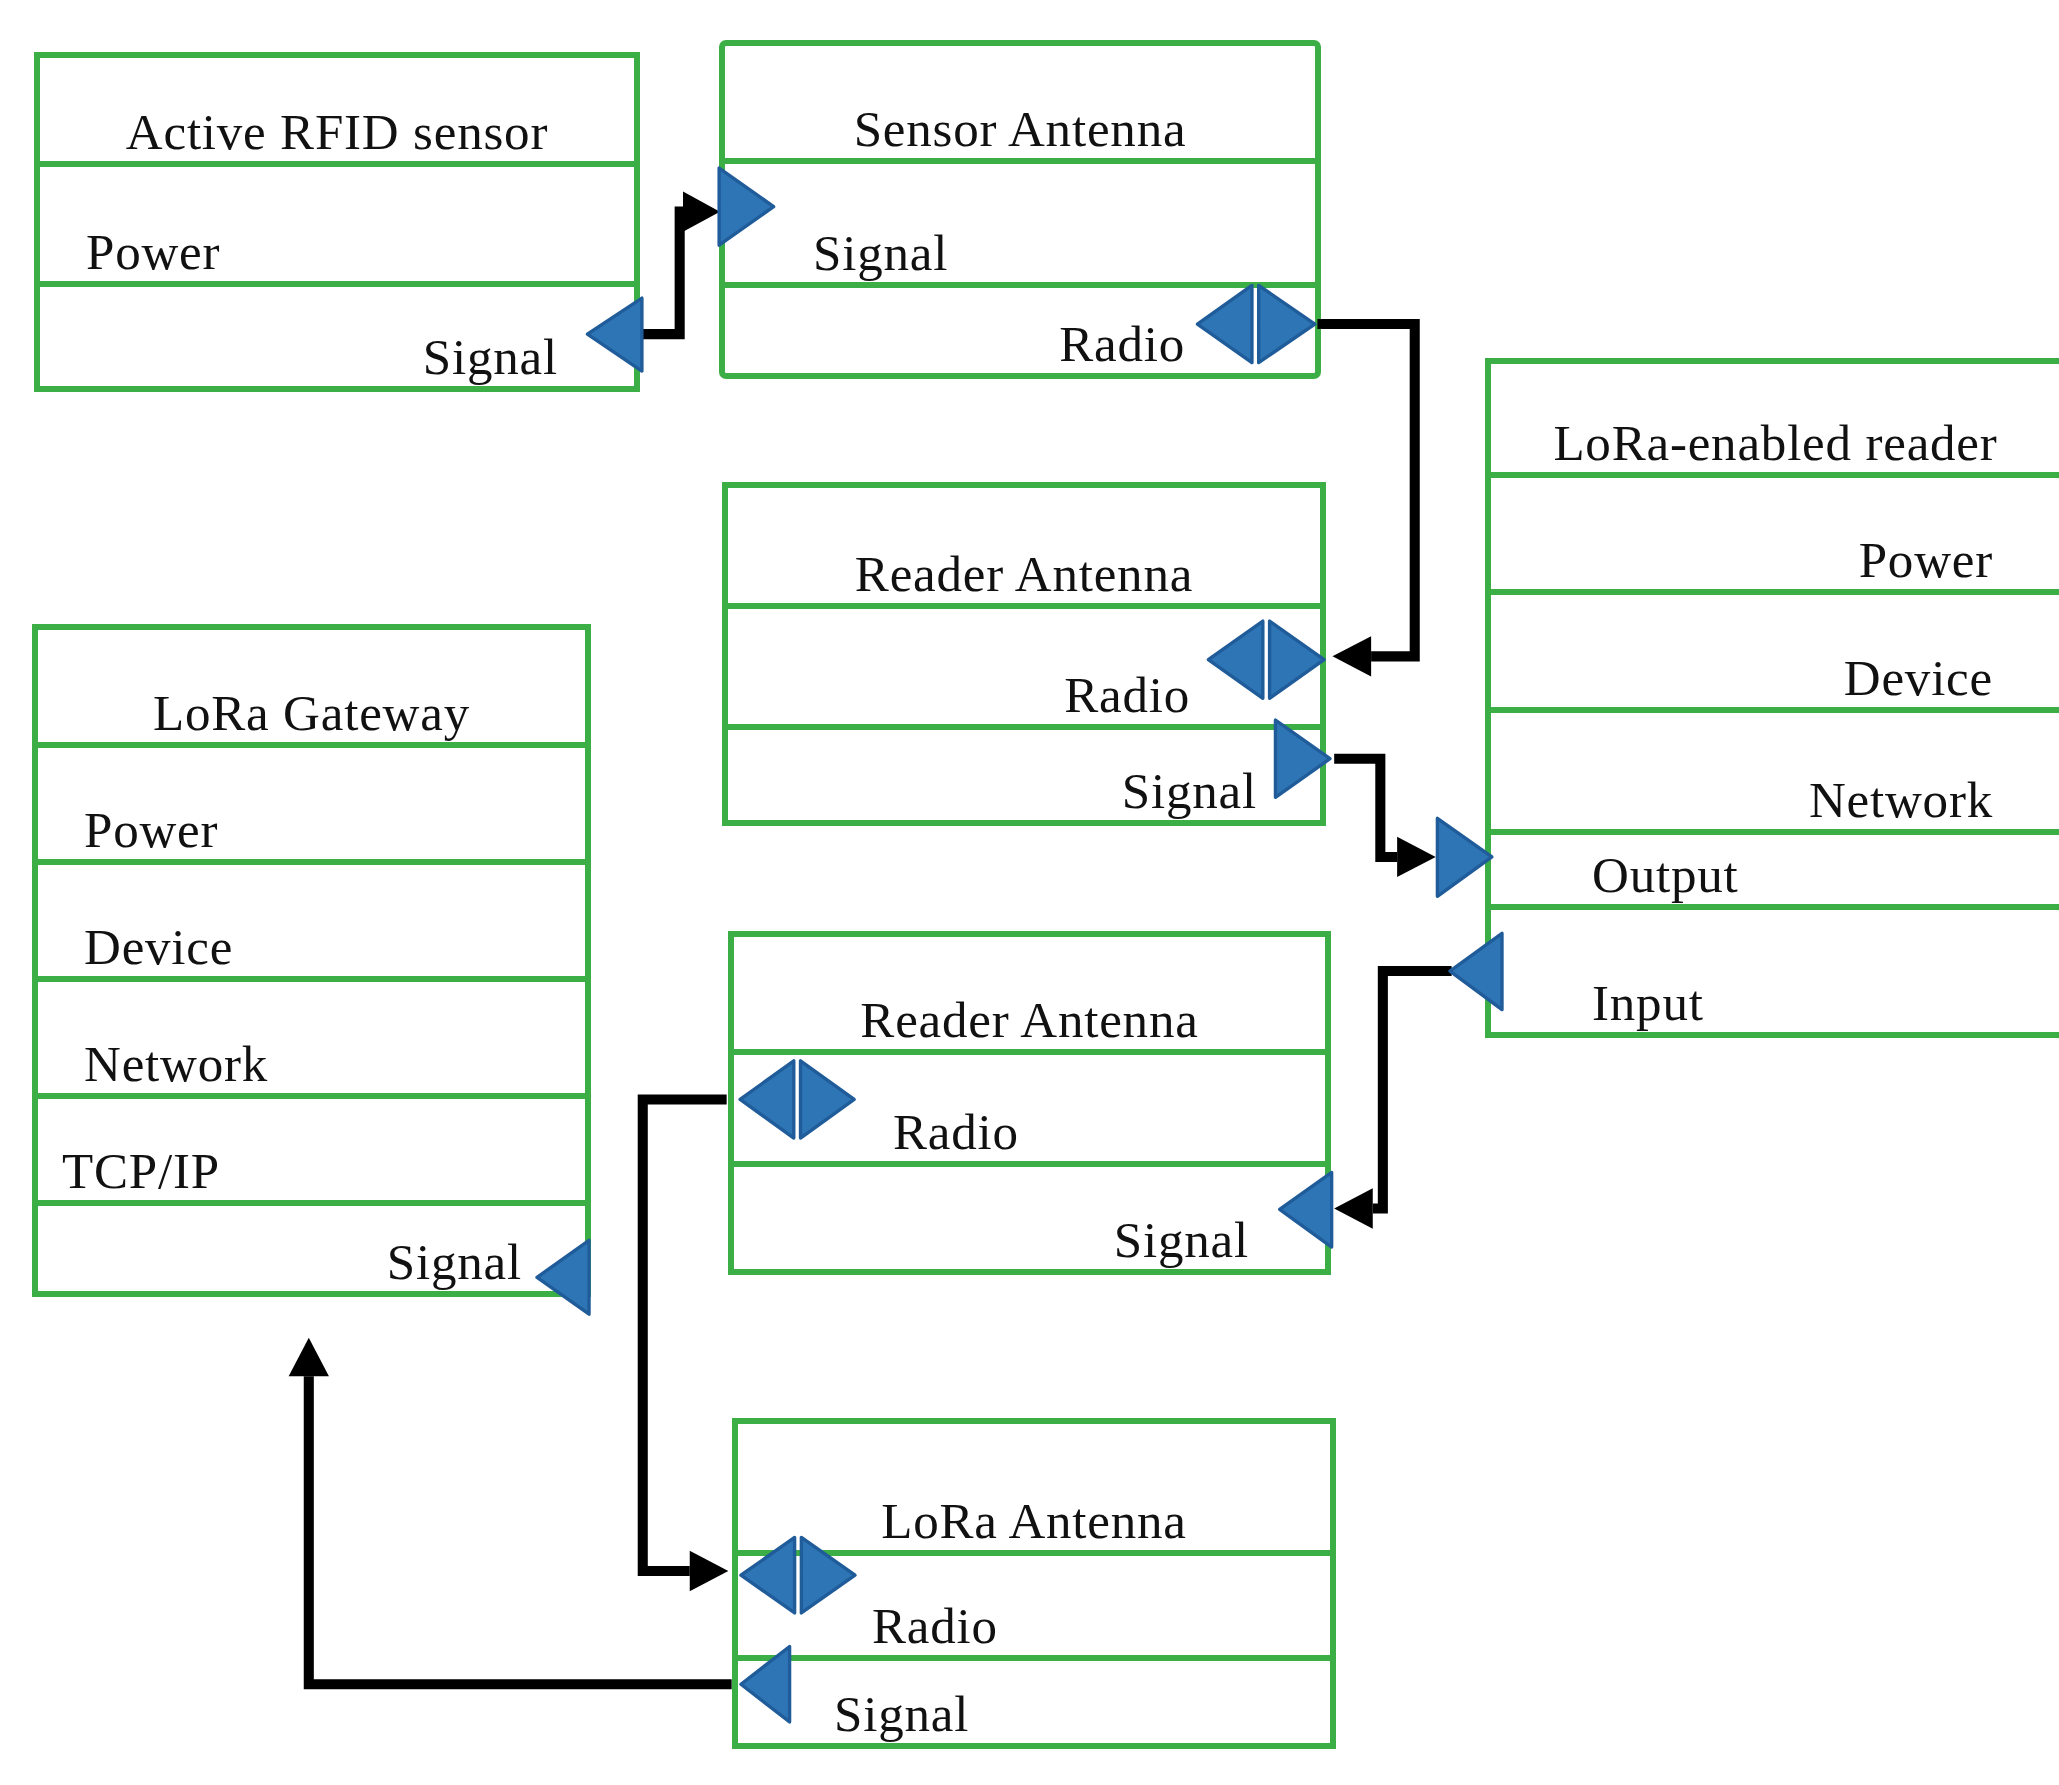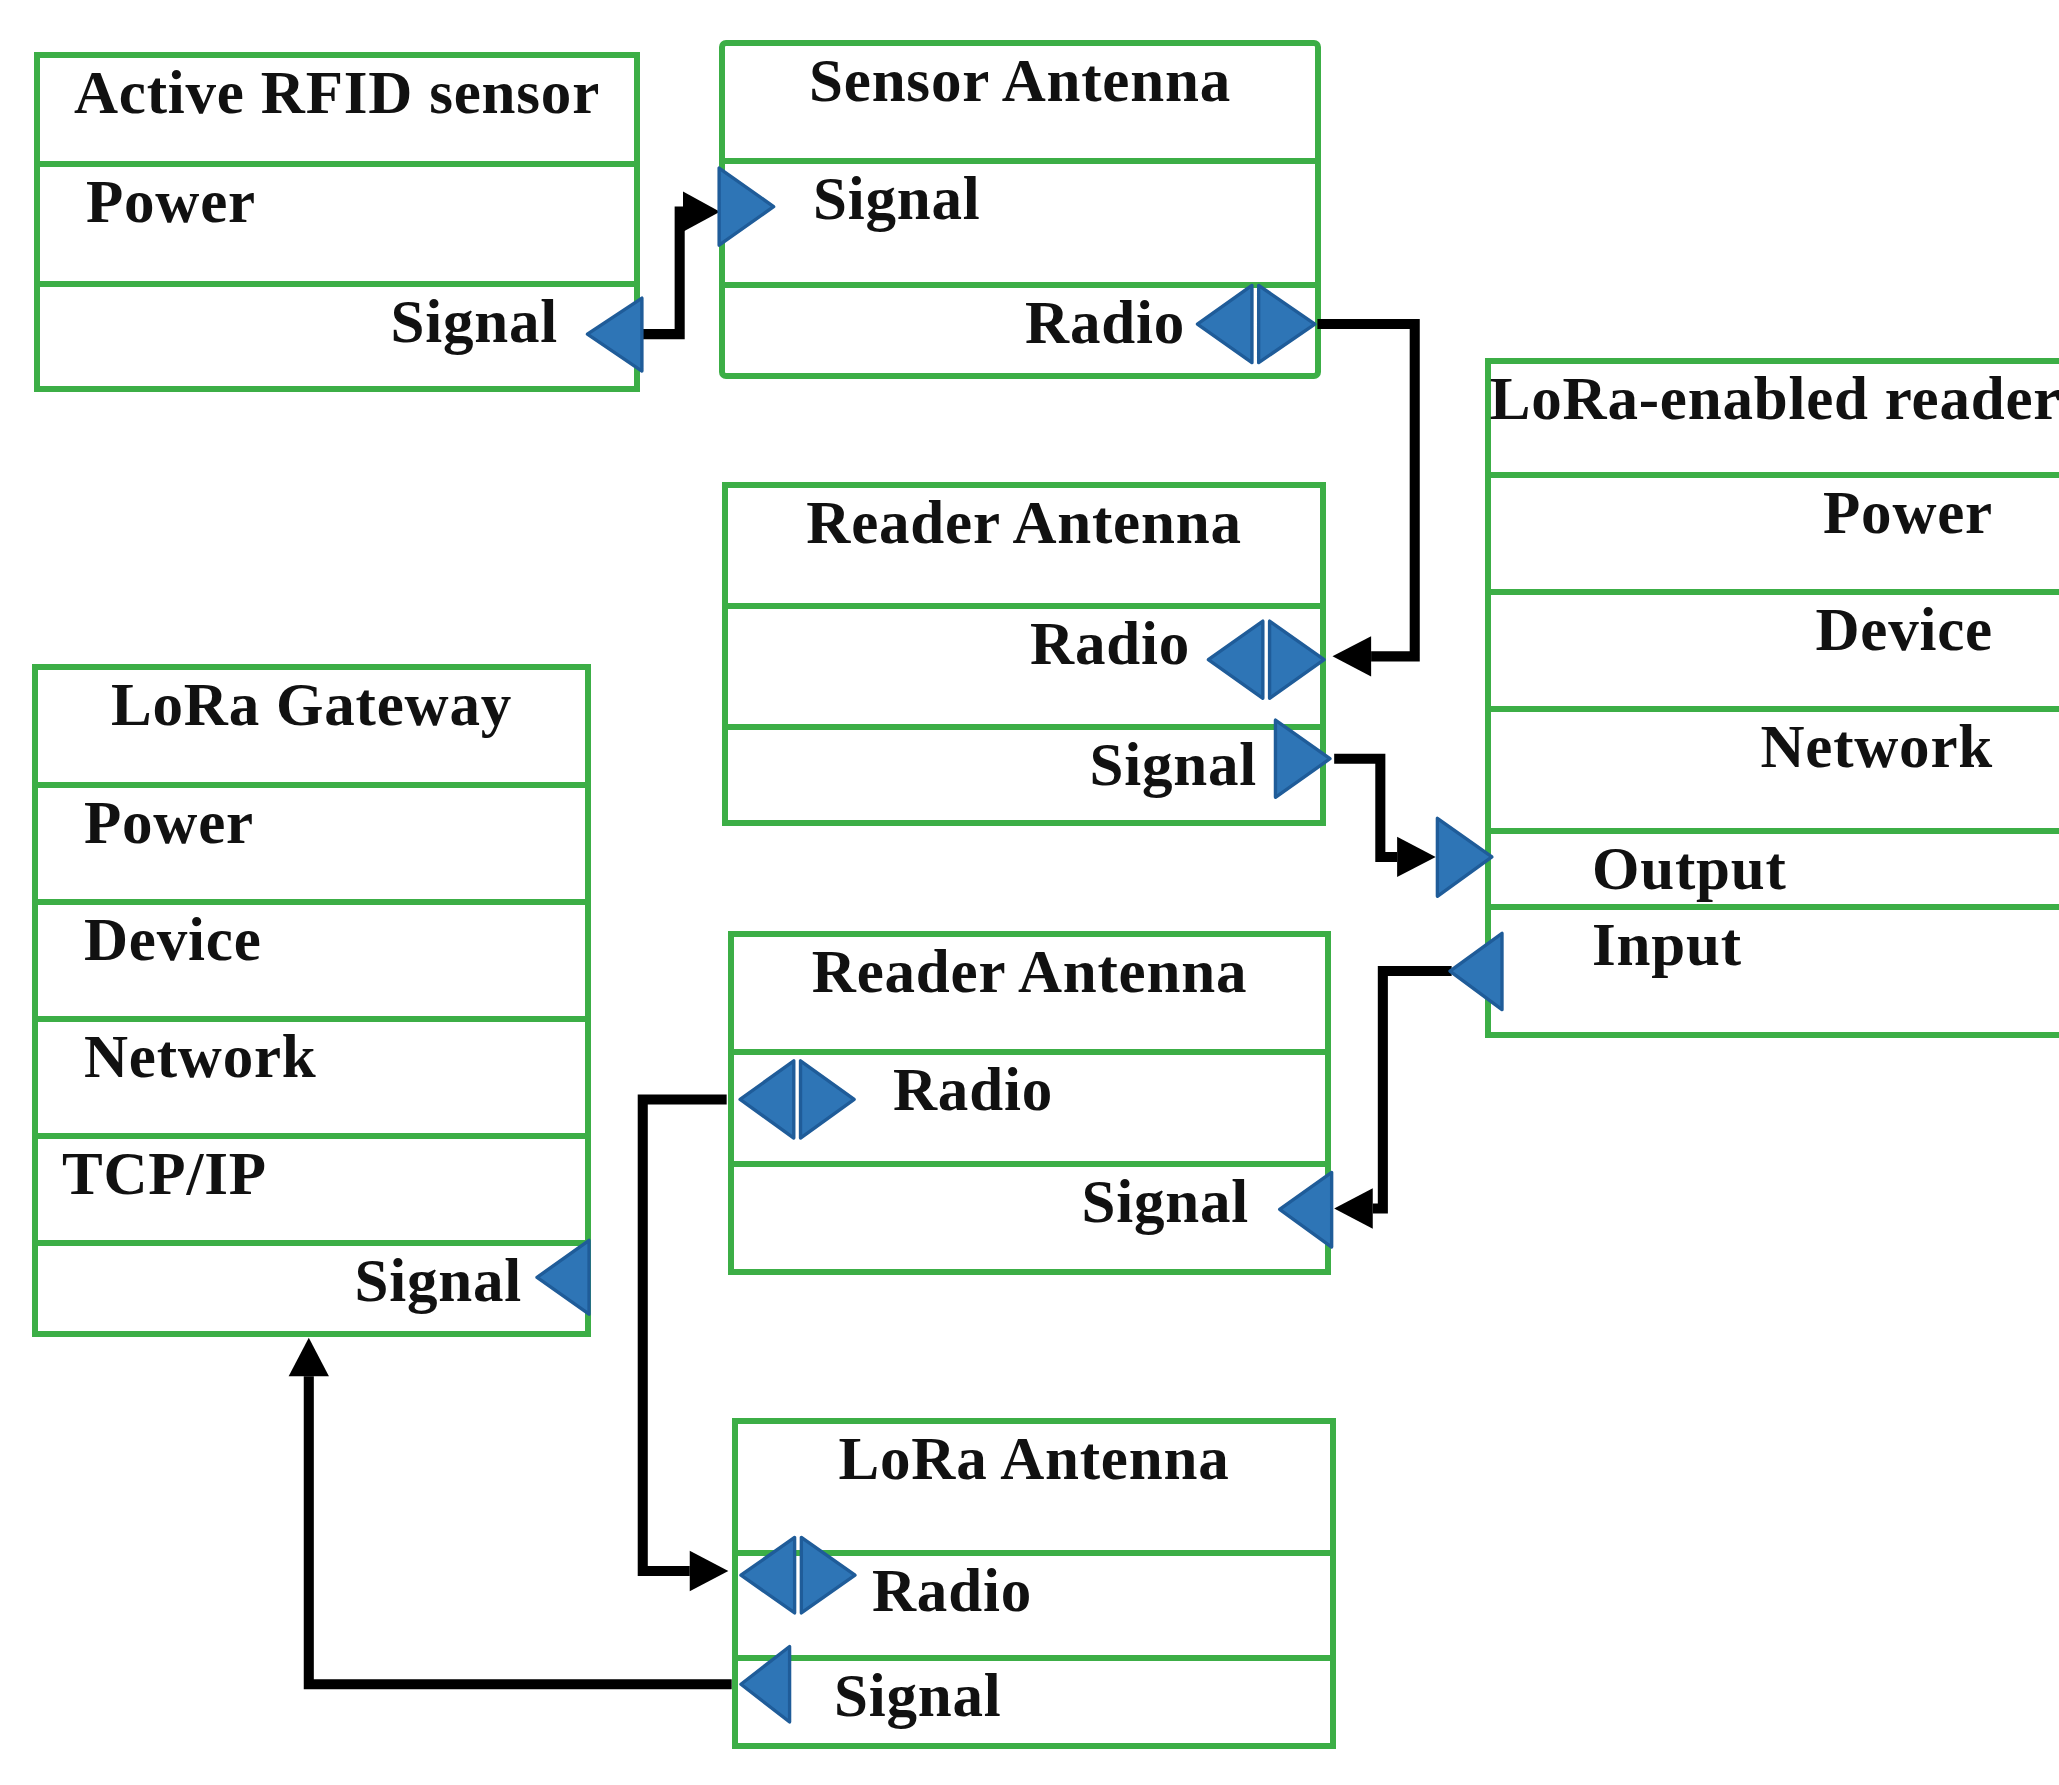--- a/index.html
+++ b/index.html
@@ -18,23 +18,23 @@
     position: absolute;
     border: 6.7px solid #3cae46;
     background: #ffffff;
     box-sizing: border-box;
     display: flex;
     flex-direction: column;
   }
   .row {
     box-sizing: border-box;
     display: flex;
-    align-items: flex-start;
-    font-size: 61px;
-    font-weight: 700;
+    align-items: flex-end;
+    font-size: 51px;
+    font-weight: 400;
     color: #111111;
     letter-spacing: 0.8px;
     white-space: nowrap;
   }
   .row + .row {
     border-top: 6.7px solid #3cae46;
   }
   .row.fill { flex: 1 1 auto; }
   .row.center { justify-content: center; }
   .row.left   { justify-content: flex-start; }
@@ -115,21 +115,21 @@
       <span>Reader Antenna</span>
     </div>
     <div class="row right" style="height:121px; padding-right:130px;">
       <span>Radio</span>
     </div>
     <div class="row right fill" style="padding-right:63px;">
       <span>Signal</span>
     </div>
   </div>
 
-  <div class="box" style="left:32px; top:664px; width:559px; height:673px;">
+  <div class="box" style="left:32px; top:624px; width:559px; height:673px;">
     <div class="row center" style="height:112px;">
       <span>LoRa Gateway</span>
     </div>
     <div class="row left" style="height:117px; padding-left:46px;">
       <span>Power</span>
     </div>
     <div class="row left" style="height:117px; padding-left:46px;">
       <span>Device</span>
     </div>
     <div class="row left" style="height:117px; padding-left:46px;">

